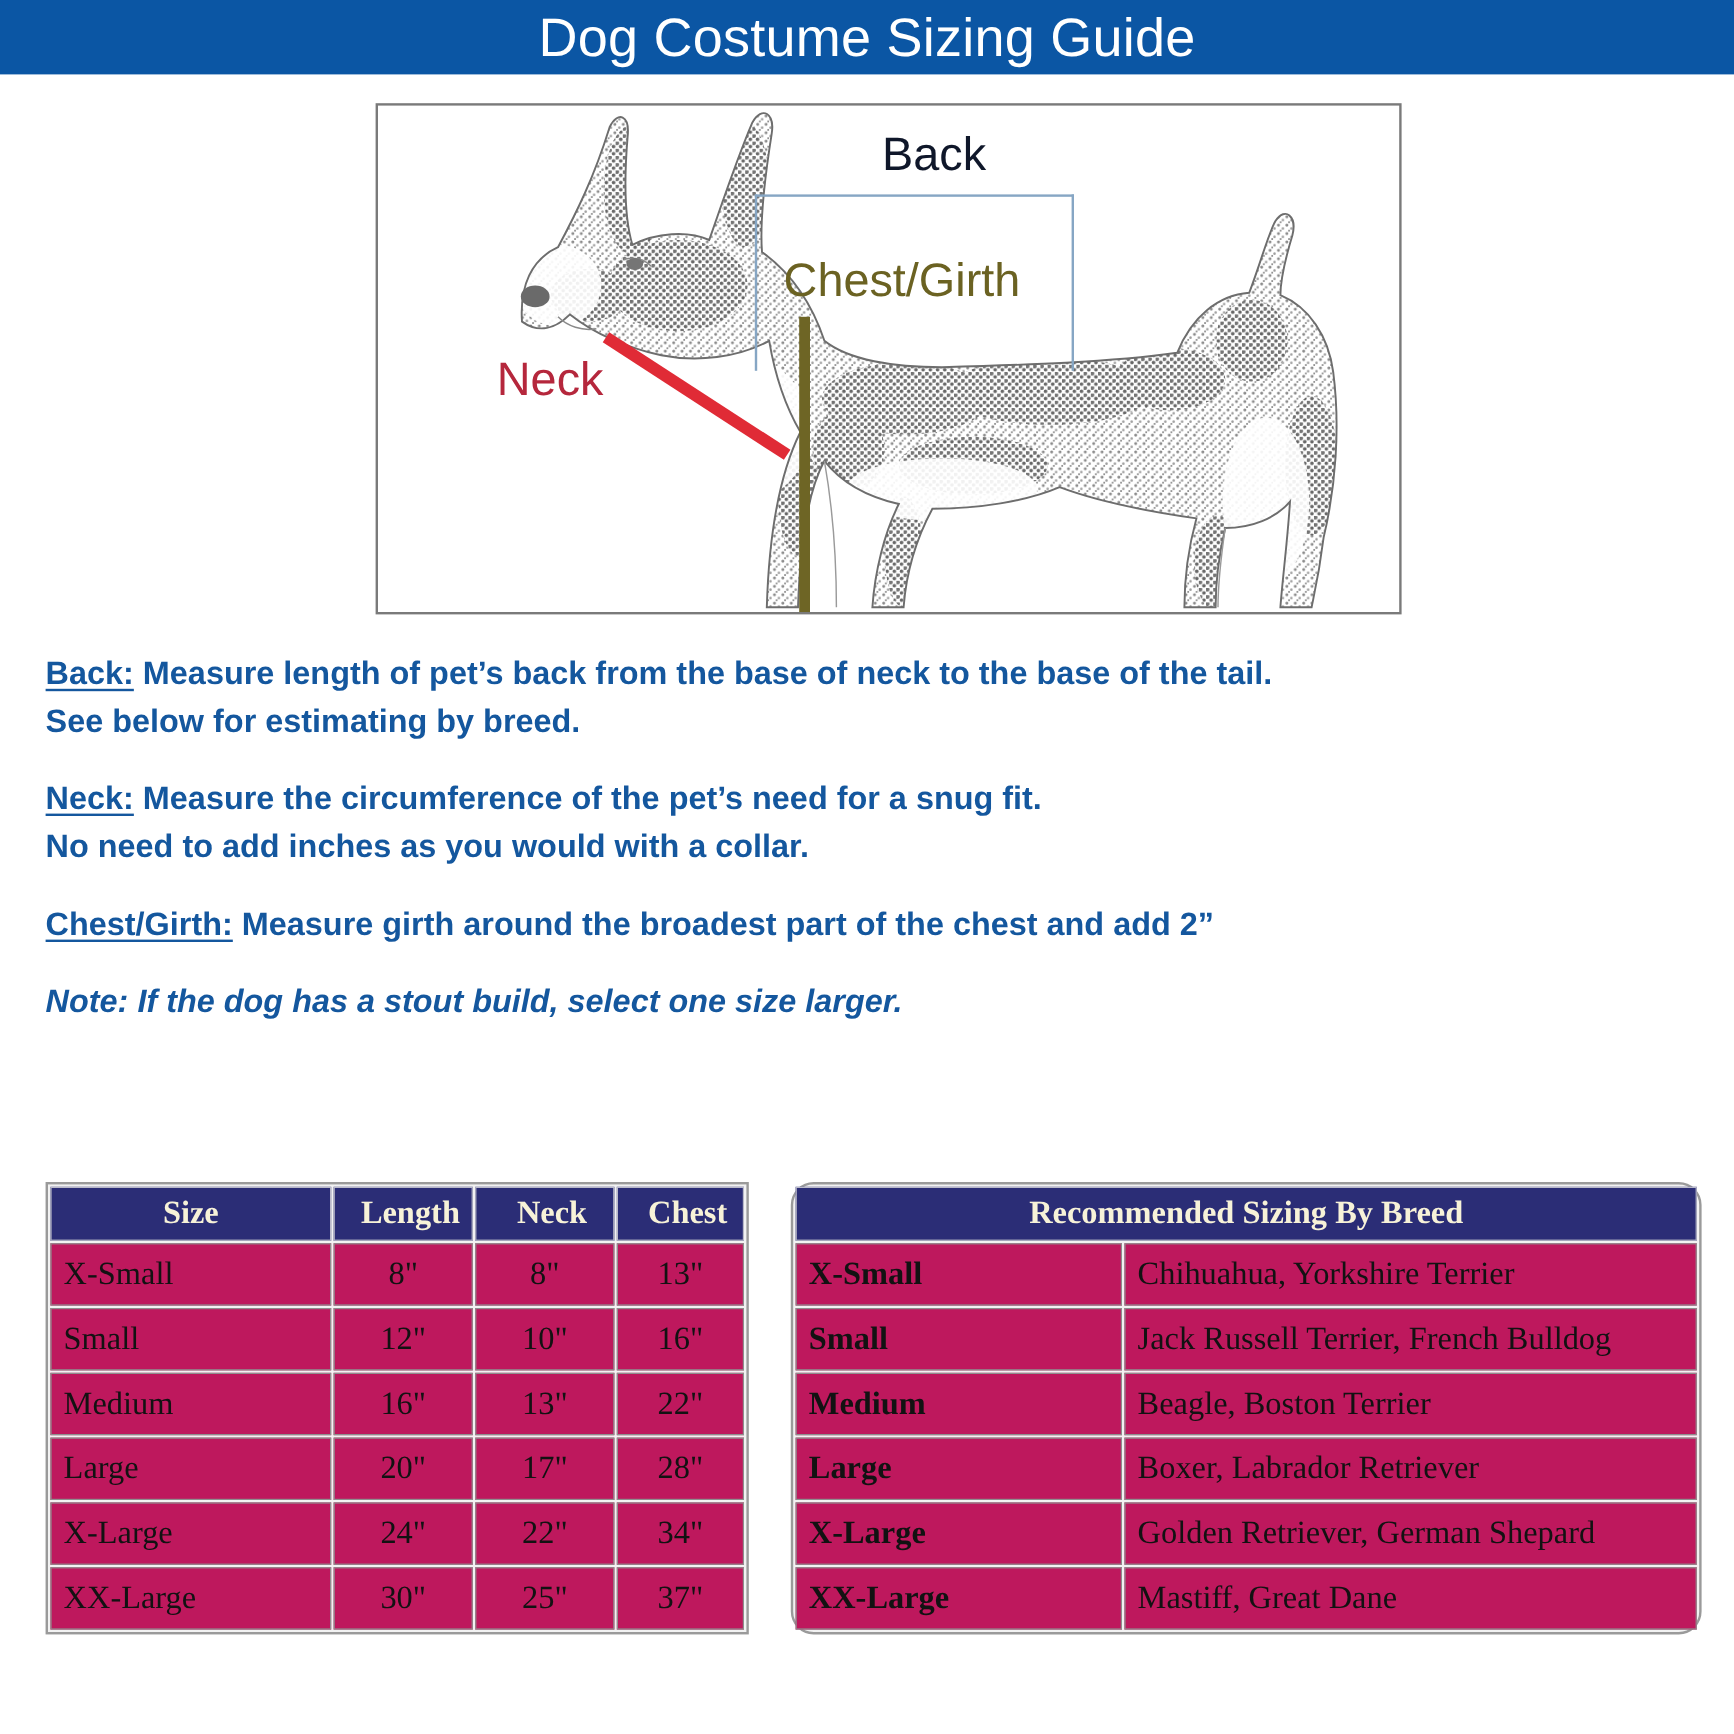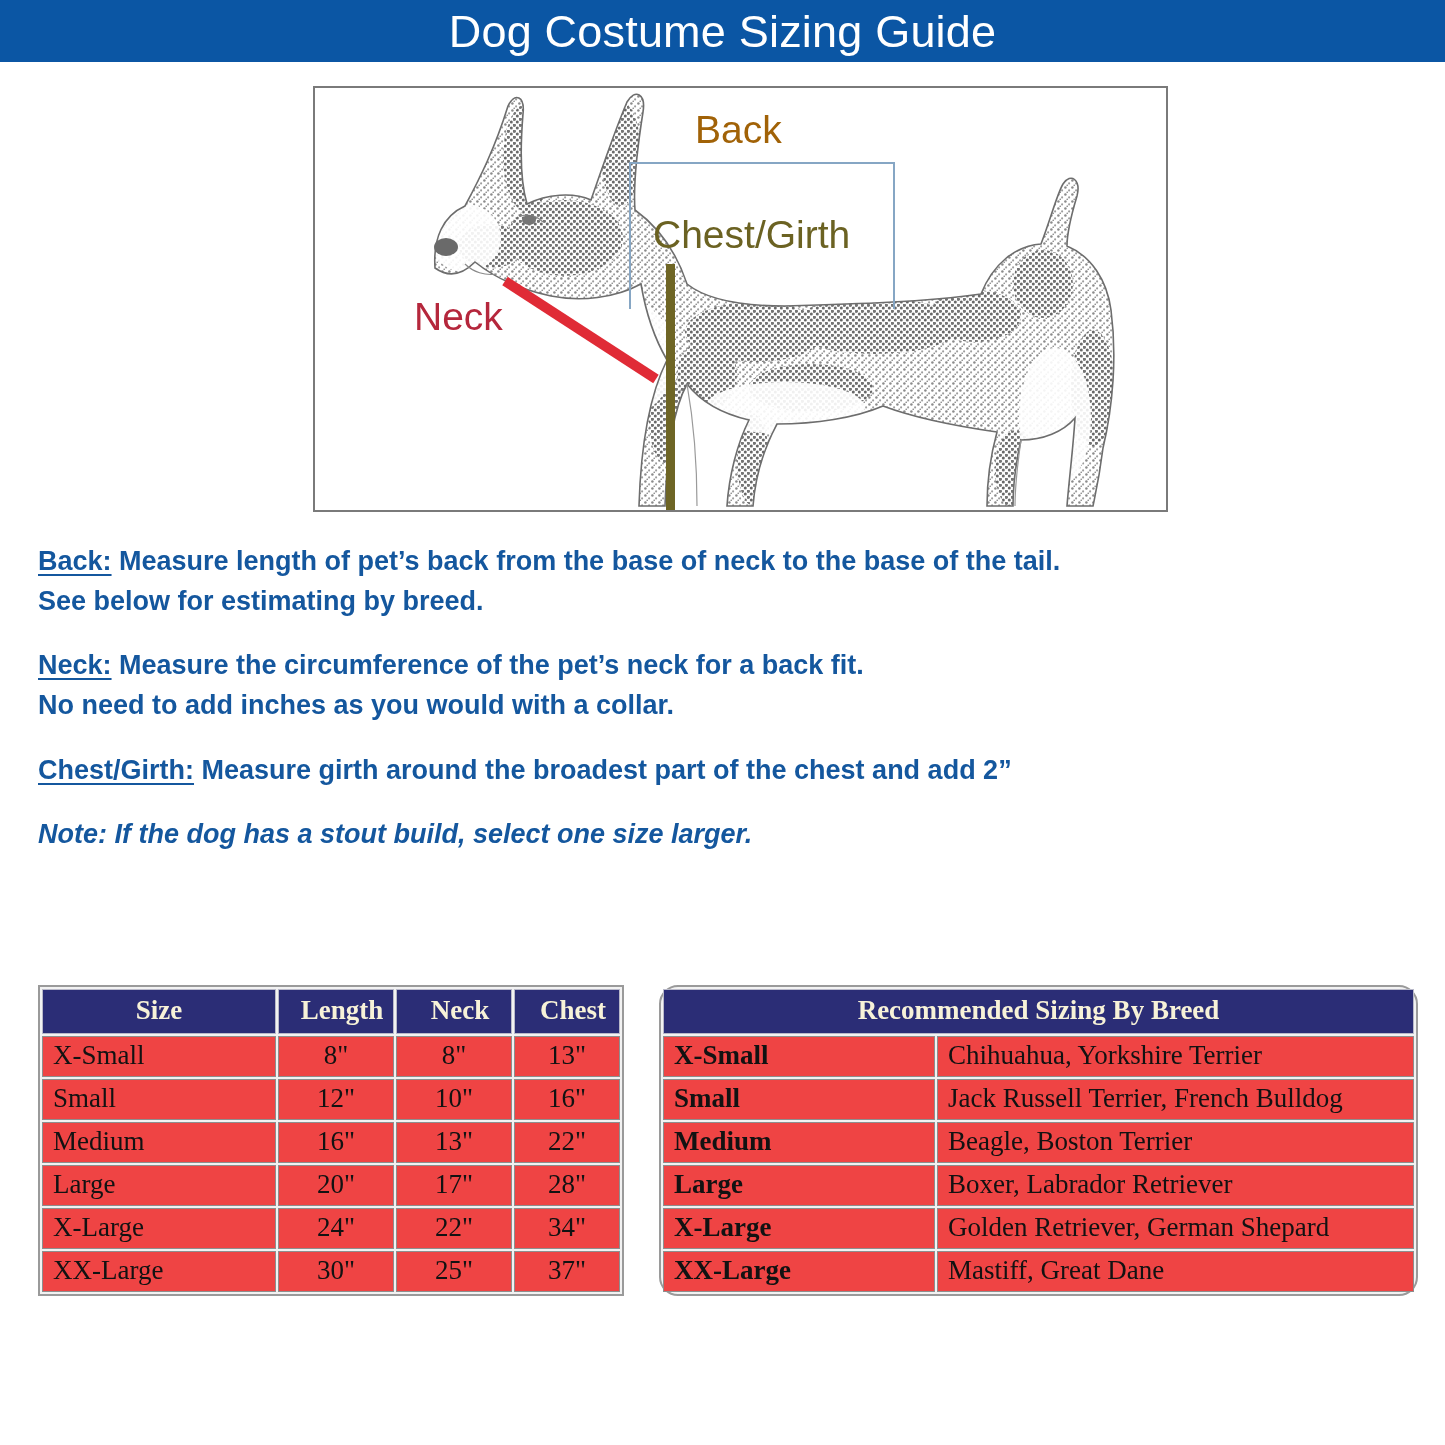--- a/index.html
+++ b/index.html
@@ -51,23 +51,23 @@
   #dog-svg { position: absolute; left: 0; top: 0; }
 
   .illus-label {
     position: absolute;
     font-family: "Liberation Sans", sans-serif;
     font-weight: 400;
     white-space: nowrap;
     line-height: 1;
   }
   #label-back {
-    left: 380px; top: 22px;
+    left: 420px; top: 22px;
     font-size: 39px;
-    color: #a16207;
+    color: #0f172a;
   }
   #label-chest {
     left: 338px; top: 127px;
     font-size: 39px;
     color: #6b6222;
   }
   #label-neck {
     left: 99px; top: 209px;
     font-size: 39px;
     color: #b5273c;
@@ -137,26 +137,26 @@
     font-weight: bold;
     font-size: 27px;
     text-align: center;
     padding: 5px 10px 7px 10px;
     border: 1px solid #b9b9c9;
     height: 42px;
     box-sizing: border-box;
   }
   .sizing-table th.center { text-align: center; padding-left: 16px; padding-right: 4px; }
   .sizing-table td {
-    background: #ef4444;
+    background: #be185d;
     color: #121212;
     font-size: 27px;
     padding: 3px 10px 5px 10px;
     border: 1px solid #8e8e8e;
-    height: 41px;
+    height: 52px;
     box-sizing: border-box;
     white-space: nowrap;
     overflow: hidden;
   }
   .sizing-table td.num { text-align: center; padding-left: 2px; padding-right: 2px; }
   .sizing-table td.bold { font-weight: bold; }
 
   
   #table-measurements { left: 38px; top: 985px; width: 572px; }
   #table-measurements col.c-size   { width: 234px; }
@@ -310,21 +310,21 @@
 </div>
 
 <div id="instructions">
 
   <div class="instr-block">
     <div class="instr-line"><span class="instr-key">Back:</span><span> Measure length of pet’s back from the base of neck to the base of the tail.</span></div>
     <div class="instr-line">See below for estimating by breed.</div>
   </div>
 
   <div class="instr-block">
-    <div class="instr-line"><span class="instr-key">Neck:</span><span> Measure the circumference of the pet’s neck for a back fit.</span></div>
+    <div class="instr-line"><span class="instr-key">Neck:</span><span> Measure the circumference of the pet’s need for a snug fit.</span></div>
     <div class="instr-line">No need to add inches as you would with a collar.</div>
   </div>
 
   <div class="instr-block">
     <div class="instr-line"><span class="instr-key">Chest/Girth:</span><span> Measure girth around the broadest part of the chest and add 2”</span></div>
   </div>
 
   <div class="instr-block" id="note-block">Note: If the dog has a stout build, select one size larger.</div>
 </div>
 

